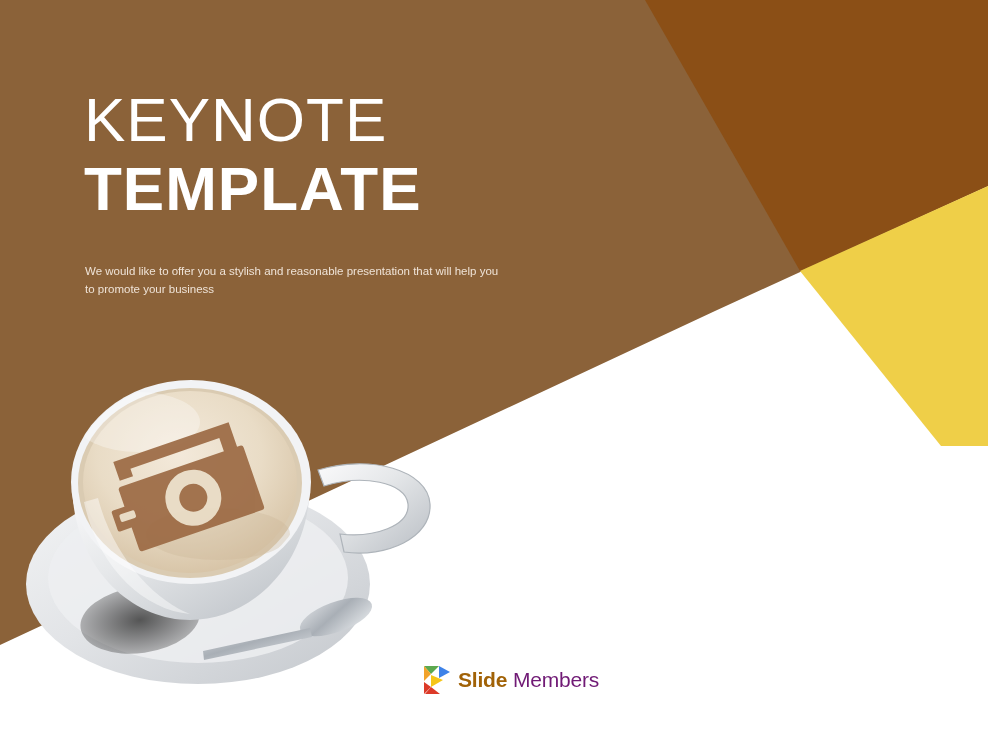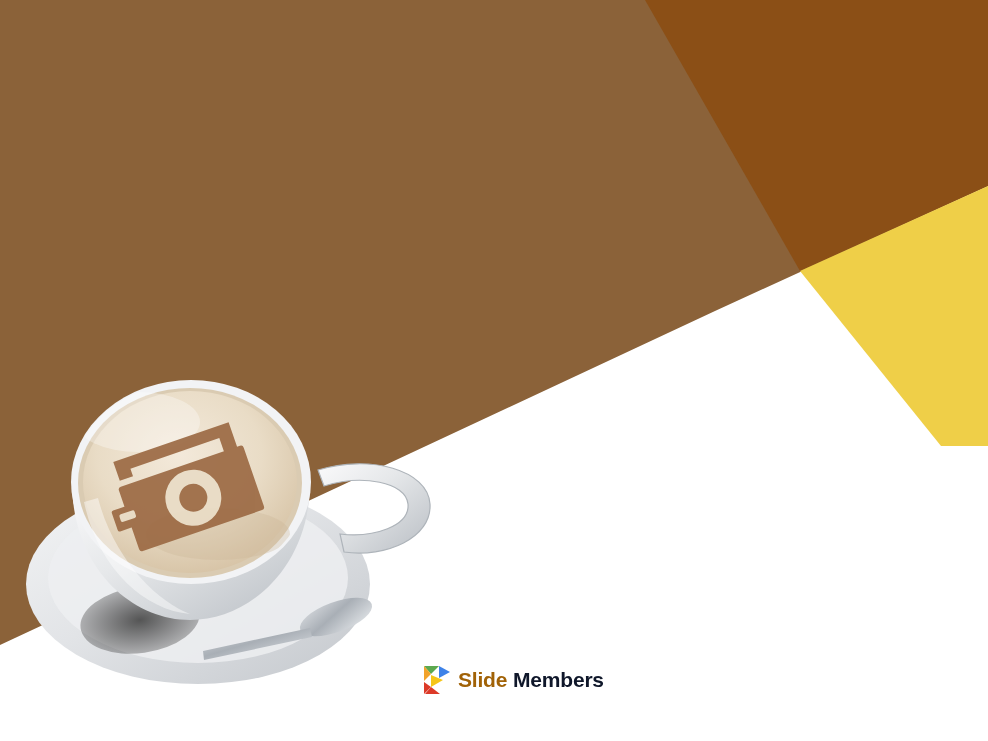--- a/index.html
+++ b/index.html
@@ -89,22 +89,22 @@
     line-height: 1;
     white-space: nowrap;
     padding-bottom: 2px;
   }
   .logo-slide {
     font-weight: 700;
     color: #a16207;
     letter-spacing: -0.2px;
   }
   .logo-members {
-    font-weight: 700;
-    color: #0f172a;
+    font-weight: 400;
+    color: #701a75;
     letter-spacing: -0.2px;
   }
 </style>
 </head>
 <body>
 
 <div id="slide">
 
   <svg id="bg-shapes" viewBox="0 0 988 741" preserveAspectRatio="none">
 
@@ -183,21 +183,26 @@
       <rect x="-84" y="2" width="18" height="22" rx="2" fill="#9C6A44"></rect>
       <rect x="-78" y="8" width="16" height="8" rx="2" fill="#E9DCC6"></rect>
 
       <circle cx="-2" cy="16" r="28" fill="#E9DCC6"></circle>
       <circle cx="-2" cy="16" r="14" fill="#9C6A44"></circle>
     </g>
 
     <path d="M 66 150 C 80 216, 126 258, 172 262 C 140 250, 96 208, 80 146 Z" fill="#FFFFFF" opacity="0.45"></path>
   </svg>
 
-
+  <div class="title-block">
+    <h1 class="title-line1">KEYNOTE</h1>
+    <h1 class="title-line2">TEMPLATE</h1>
+  </div>
+
+  <p class="subtitle">We would like to offer you a stylish and reasonable presentation that will help you to promote your business</p>
 
   <div class="logo-wrap">
     <svg class="logo-mark" viewBox="0 0 30 34">
       <polygon points="2,3 17,3 9,11" fill="#5CA94F"></polygon>
       <polygon points="17,3 28,9 17,15" fill="#3E82E8"></polygon>
       <polygon points="2,3 9,11 2,18" fill="#F2A32B"></polygon>
       <polygon points="9,12 21,17 9,24" fill="#F5C518"></polygon>
       <polygon points="2,19 9,24 2,31" fill="#DC3A28"></polygon>
       <polygon points="3,31 9,24 18,31" fill="#DC3A28"></polygon>
     </svg>

